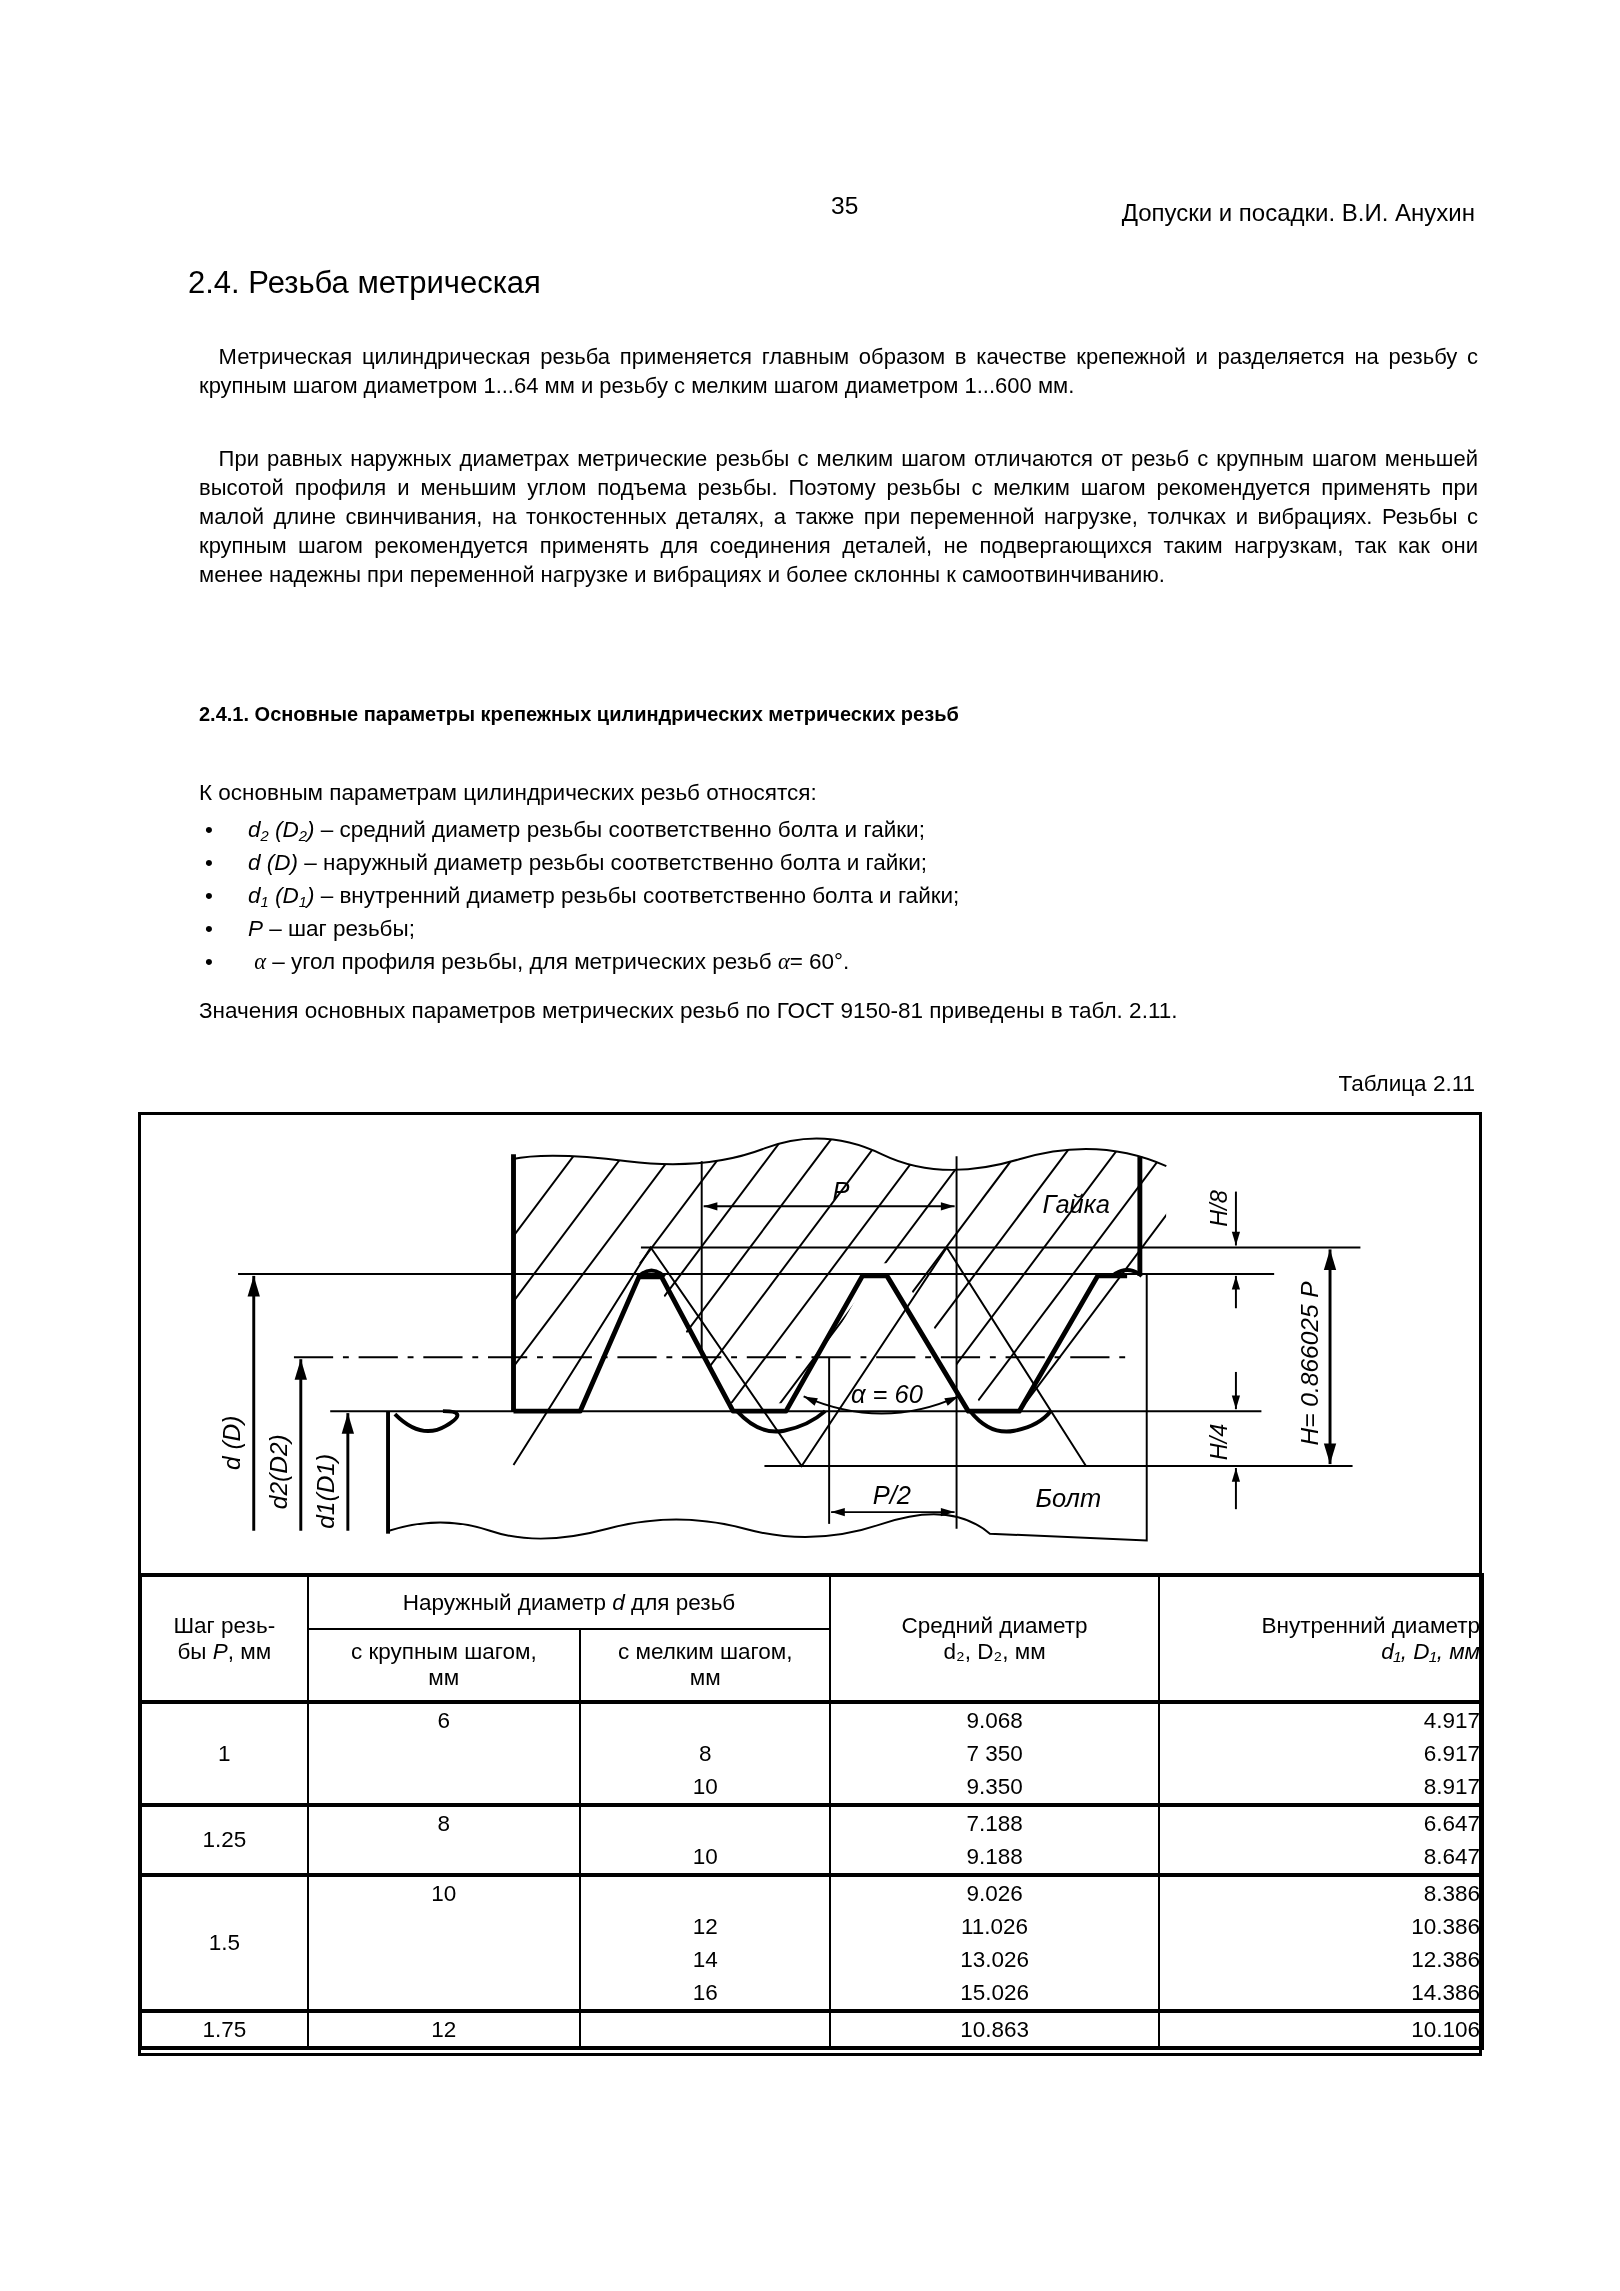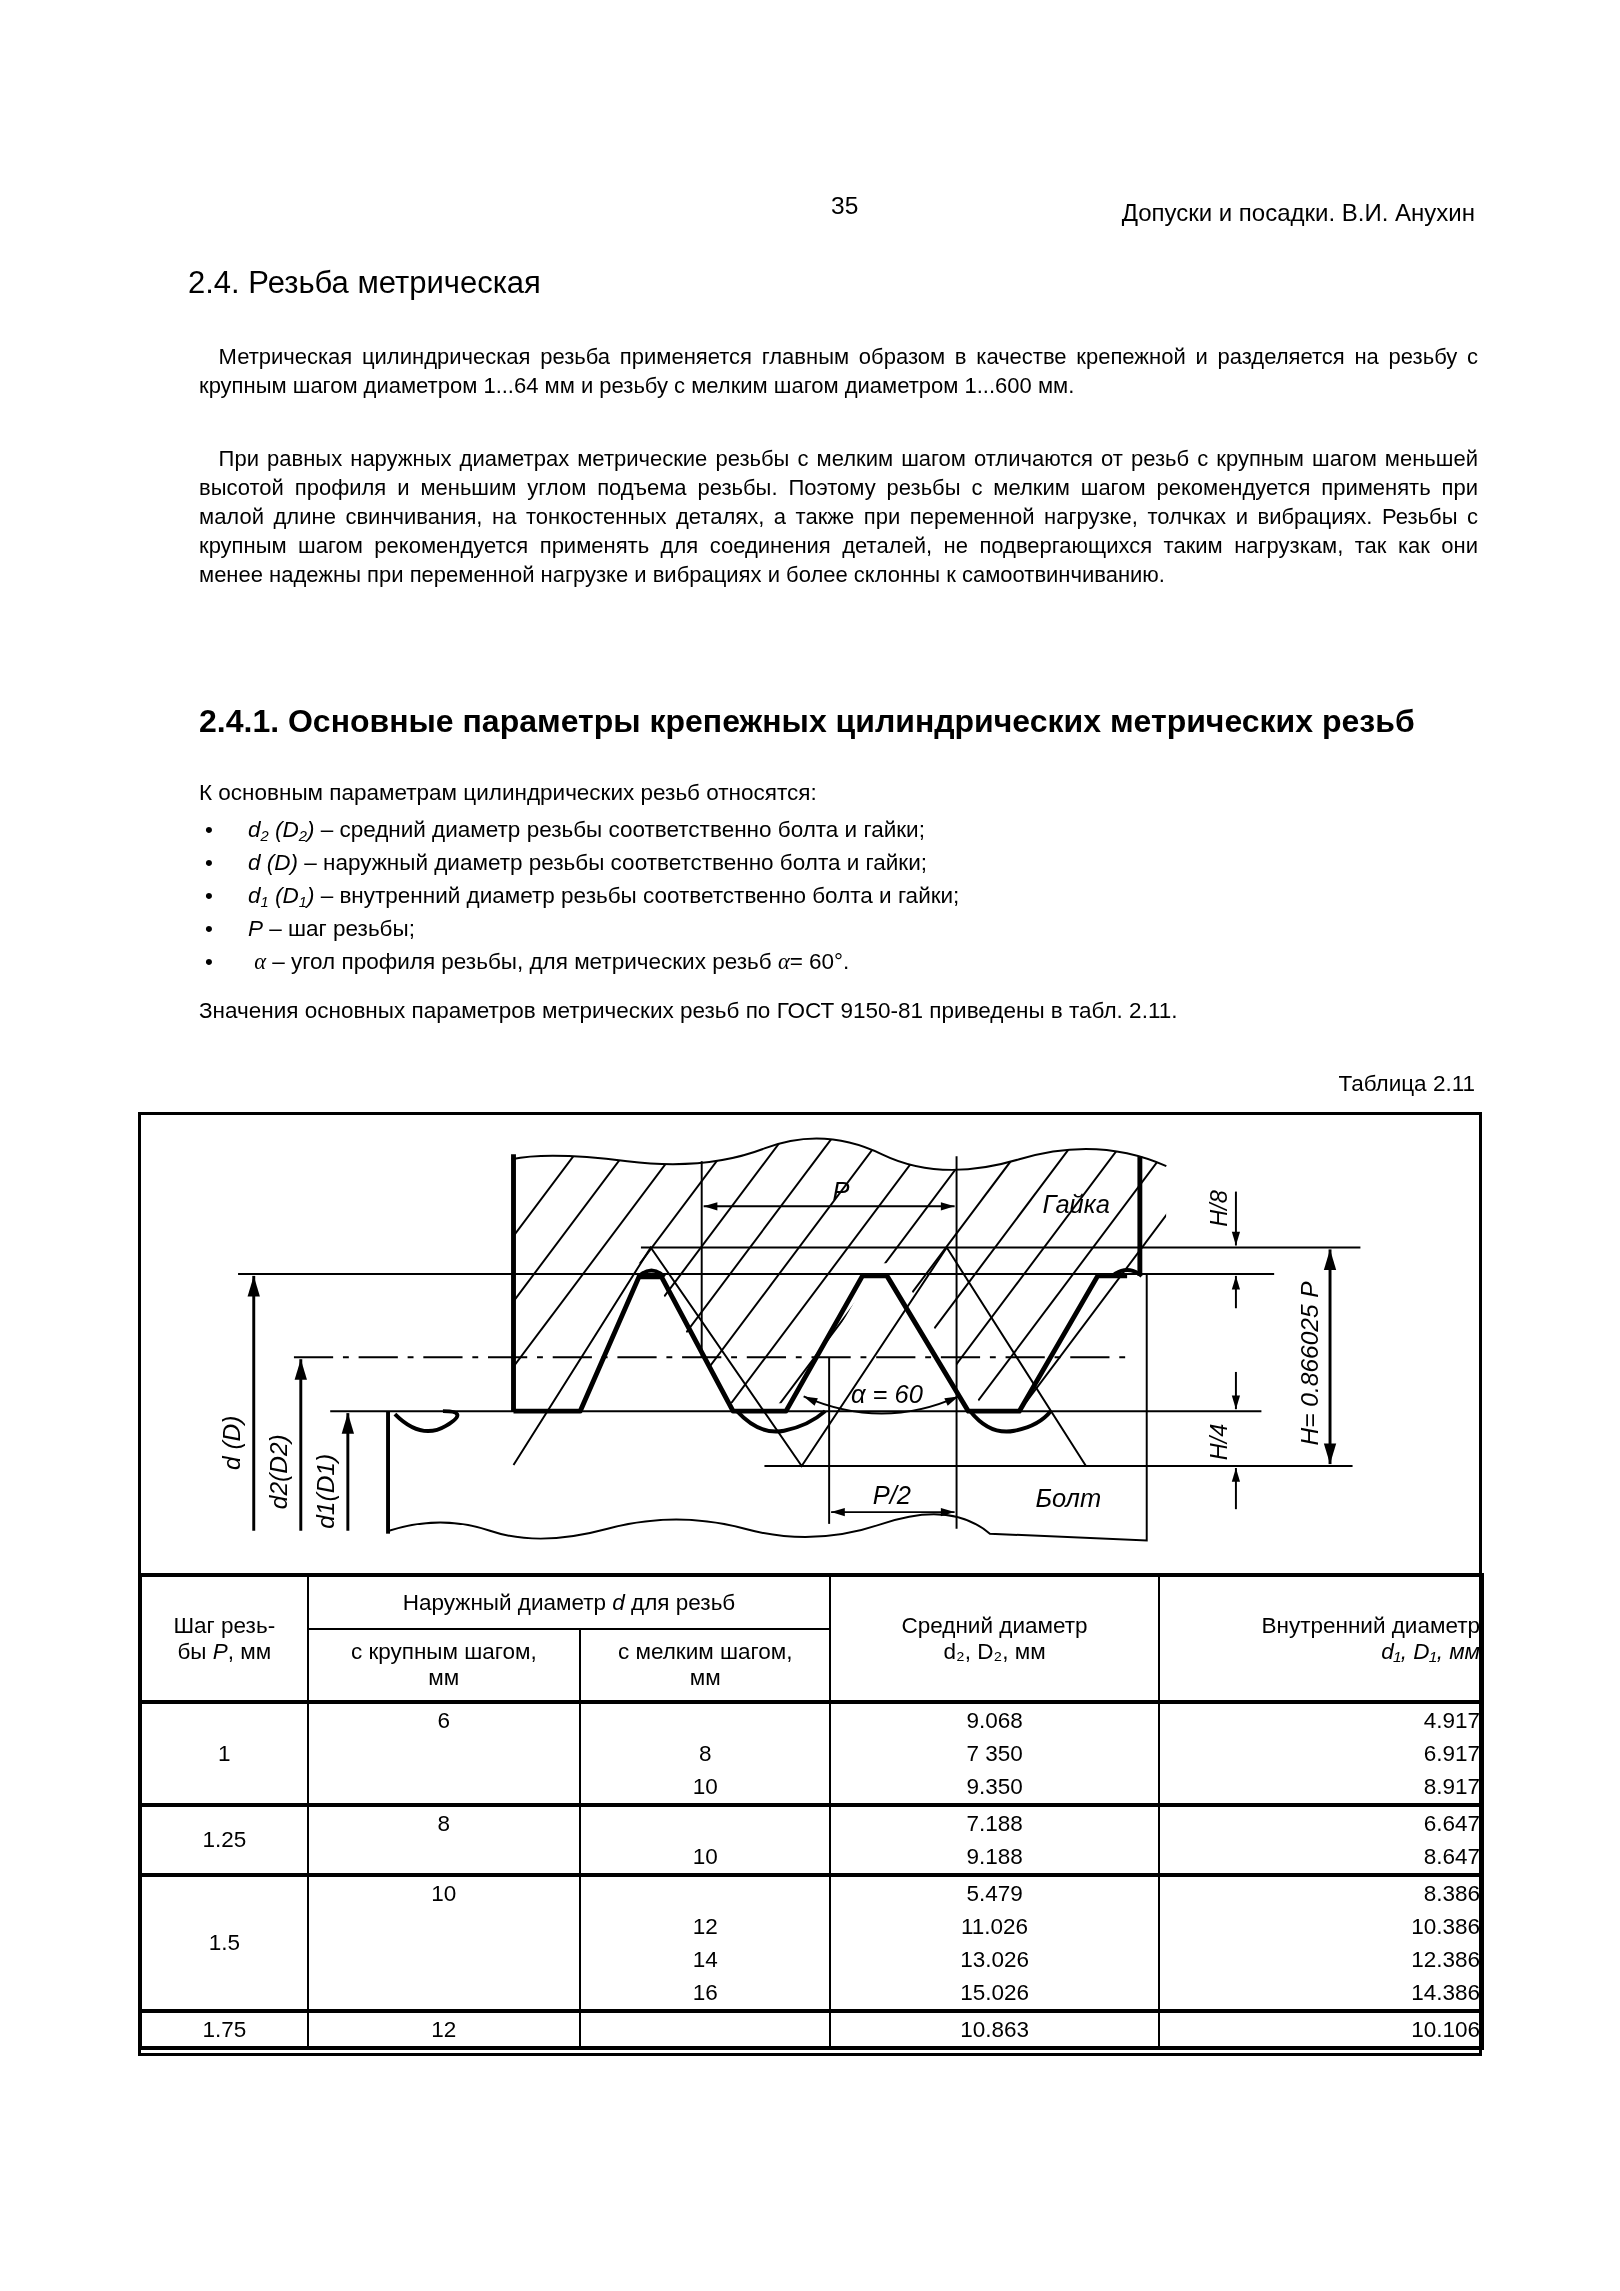--- a/index.html
+++ b/index.html
@@ -6,21 +6,21 @@
   body { width: 1620px; height: 2292px; position: relative; overflow: hidden;
          font-family: "Liberation Sans", sans-serif; color: #000; }
   .abs { position: absolute; }
   .page-num { left: 831px; top: 192px; font-size: 24.5px; }
   .running-head { right: 145px; top: 199px; font-size: 24px; }
   .h1 { left: 188px; top: 265px; font-size: 31px; font-weight: normal; }
   .para { left: 199px; width: 1279px; font-size: 22px; line-height: 29px; text-align: justify; }
   .para p { margin: 0; text-indent: 19.6px; }
   .p1 { top: 342px; }
   .p2 { top: 444px; }
-  .h2 { left: 199px; top: 703px; font-size: 32px; font-weight: bold; }
+  .h2 { left: 199px; top: 703px; font-size: 20px; font-weight: bold; }
   .intro { left: 199px; top: 780px; font-size: 22.5px; }
   .bullets { left: 199px; top: 813px; font-size: 22.5px; margin: 0; padding: 0; list-style: none; }
   .bullets li { height: 33px; line-height: 33px; position: relative; padding-left: 49px; }
   .bullets li .dot { position: absolute; left: 5.9px; top: 0; }
   .bullets i { font-family: "Liberation Sans", sans-serif; }
   .alpha { font-family: "Liberation Serif", serif; font-style: italic; }
   .summary { left: 199px; top: 998px; font-size: 22.5px; }
   .tcap { right: 145px; top: 1071px; font-size: 22.5px; text-align: right; }
 
   .frame { left: 138px; top: 1112px; width: 1338px; height: 938px; border: 3.9px solid #000; box-sizing: content-box; }
@@ -263,21 +263,21 @@
     <td>
           <div class="stack">
             <span></span>
             <span>12</span>
             <span>14</span>
             <span>16</span>
           </div>
         </td>
     <td>
           <div class="stack">
-            <span>5.479</span>
+            <span>9.026</span>
             <span>11.026</span>
             <span>13.026</span>
             <span>15.026</span>
           </div>
         </td>
     <td class="c4">
           <div class="stack">
             <span>8.386</span>
             <span>10.386</span>
             <span>12.386</span>

